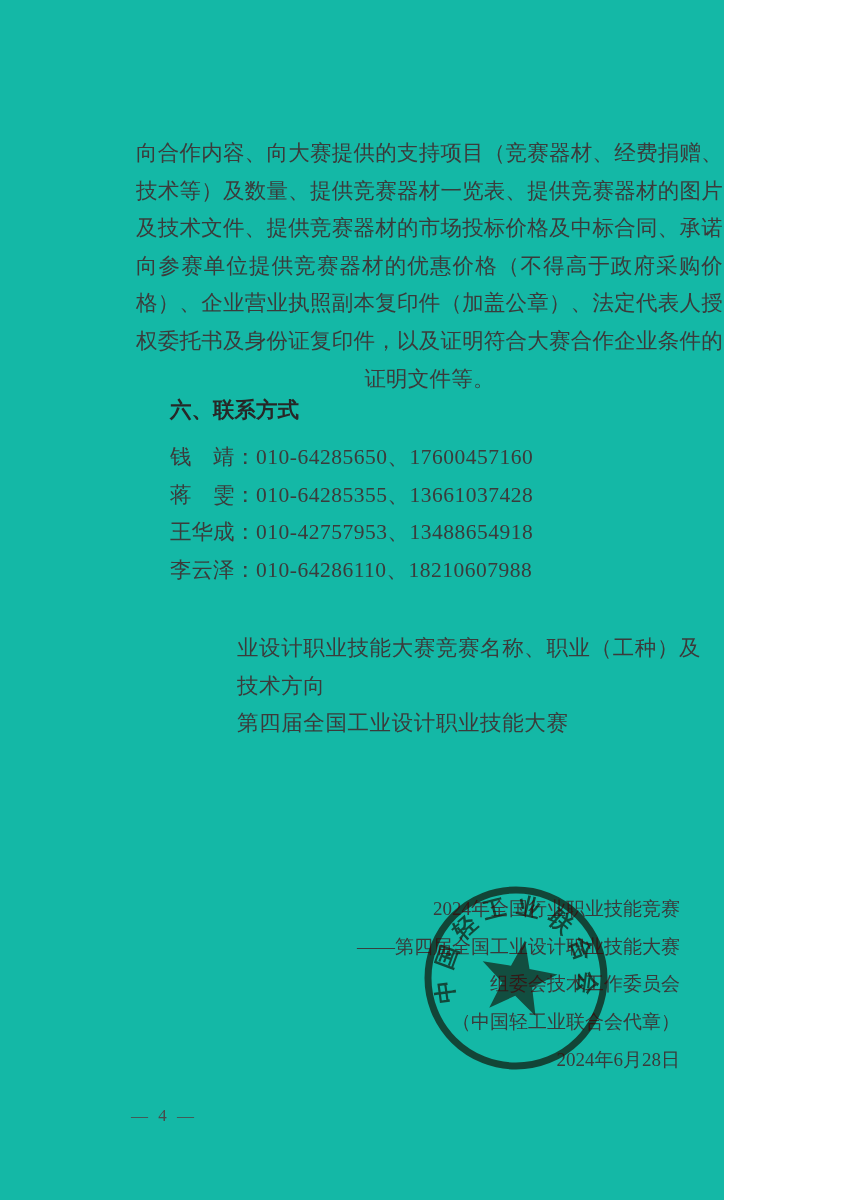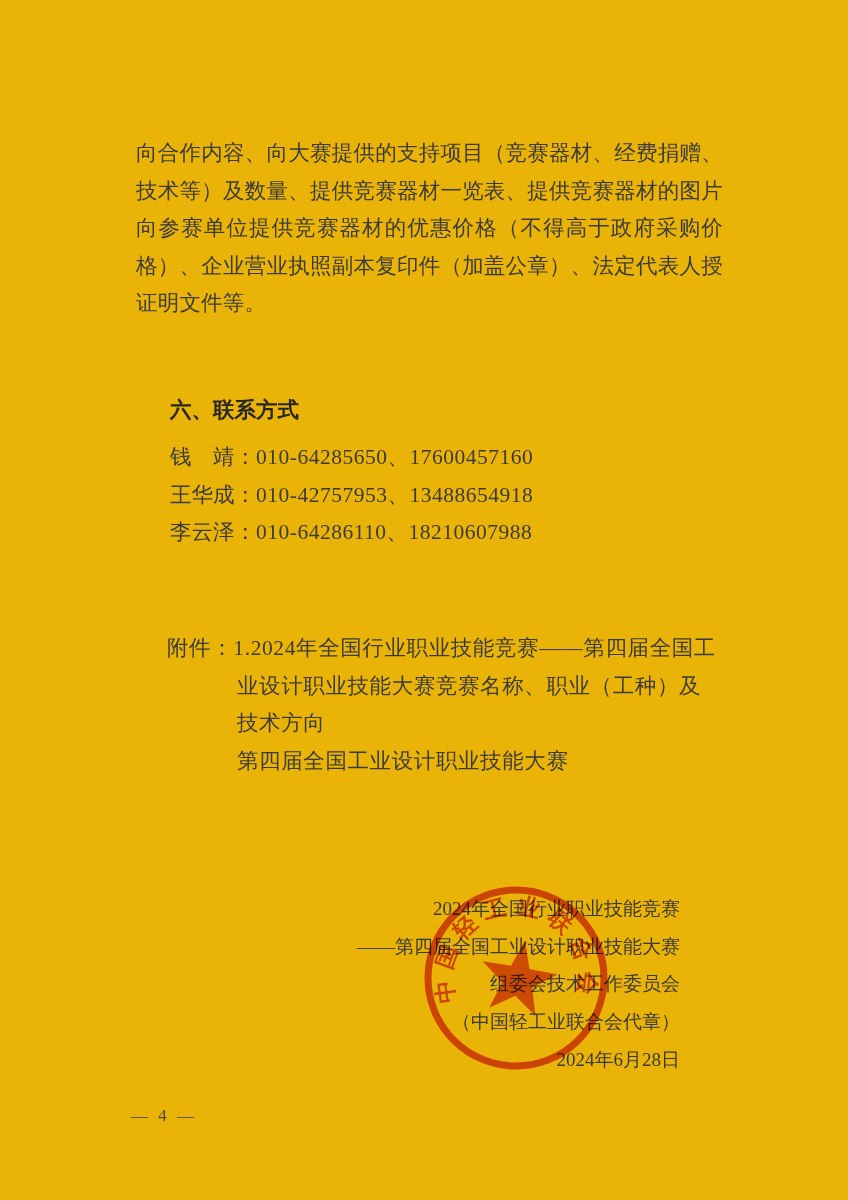--- a/index.html
+++ b/index.html
@@ -1,33 +1,33 @@
 <!DOCTYPE html>
 <html><head>
 <meta charset="utf-8">
 <style>
   html, body { margin: 0; padding: 0; background: #ffffff; }
   .page {
     position: relative;
-    width: 848px;
+    width: 724px;
     height: 1200px;
-    background: #eab308;
+    background: #14b8a6;
     overflow: hidden;
     font-family: "Liberation Serif", "DejaVu Serif", serif;
     color: #3b3b3b;
   }
   
   .para {
     position: absolute;
     left: 136px; top: 135px; width: 587px;
     font-size: 21.5px; line-height: 37.6px;
     letter-spacing: 0.2px;
   }
   .para .jline { text-align: justify; text-align-last: justify; }
-  .para .lline { text-align: left; }
+  .para .lline { text-align: center; }
 
   .heading {
     position: absolute;
     left: 170px; top: 392px;
     font-size: 21.5px; line-height: 37.6px;
     font-weight: bold;
     color: #272727;
     font-family: "Liberation Sans", "DejaVu Sans", sans-serif;
   }
 
@@ -80,35 +80,37 @@
   }
 </style>
 </head>
 <body>
 
 <div class="page">
 
   <div class="para">
     <div class="jline">向合作内容、向大赛提供的支持项目（竞赛器材、经费捐赠、</div>
     <div class="jline">技术等）及数量、提供竞赛器材一览表、提供竞赛器材的图片</div>
+    <div class="jline">及技术文件、提供竞赛器材的市场投标价格及中标合同、承诺</div>
     <div class="jline">向参赛单位提供竞赛器材的优惠价格（不得高于政府采购价</div>
     <div class="jline">格）、企业营业执照副本复印件（加盖公章）、法定代表人授</div>
+    <div class="jline">权委托书及身份证复印件，以及证明符合大赛合作企业条件的</div>
     <div class="lline">证明文件等。</div>
   </div>
 
   <div class="heading">六、联系方式</div>
 
   <div class="contacts">
     <div class="contact-row"><span class="contact-name">钱　靖</span><span>：</span><span class="contact-phones">010-64285650、17600457160</span></div>
+    <div class="contact-row"><span class="contact-name">蒋　雯</span><span>：</span><span class="contact-phones">010-64285355、13661037428</span></div>
     <div class="contact-row"><span class="contact-name">王华成</span><span>：</span><span class="contact-phones">010-42757953、13488654918</span></div>
     <div class="contact-row"><span class="contact-name">李云泽</span><span>：</span><span class="contact-phones">010-64286110、18210607988</span></div>
   </div>
 
   <div class="attach">
-    <div><span>附件：</span><span>1.</span><span>2024年全国行业职业技能竞赛——第四届全国工</span></div>
     <div class="ind-a">业设计职业技能大赛竞赛名称、职业（工种）及</div>
     <div class="ind-a">技术方向</div>
     <div class="ind-a">第四届全国工业设计职业技能大赛</div>
   </div>
 
   <div class="sigblock">
     <div>2024年全国行业职业技能竞赛</div>
     <div>——第四届全国工业设计职业技能大赛</div>
     <div>组委会技术工作委员会</div>
     <div>（中国轻工业联合会代章）</div>

